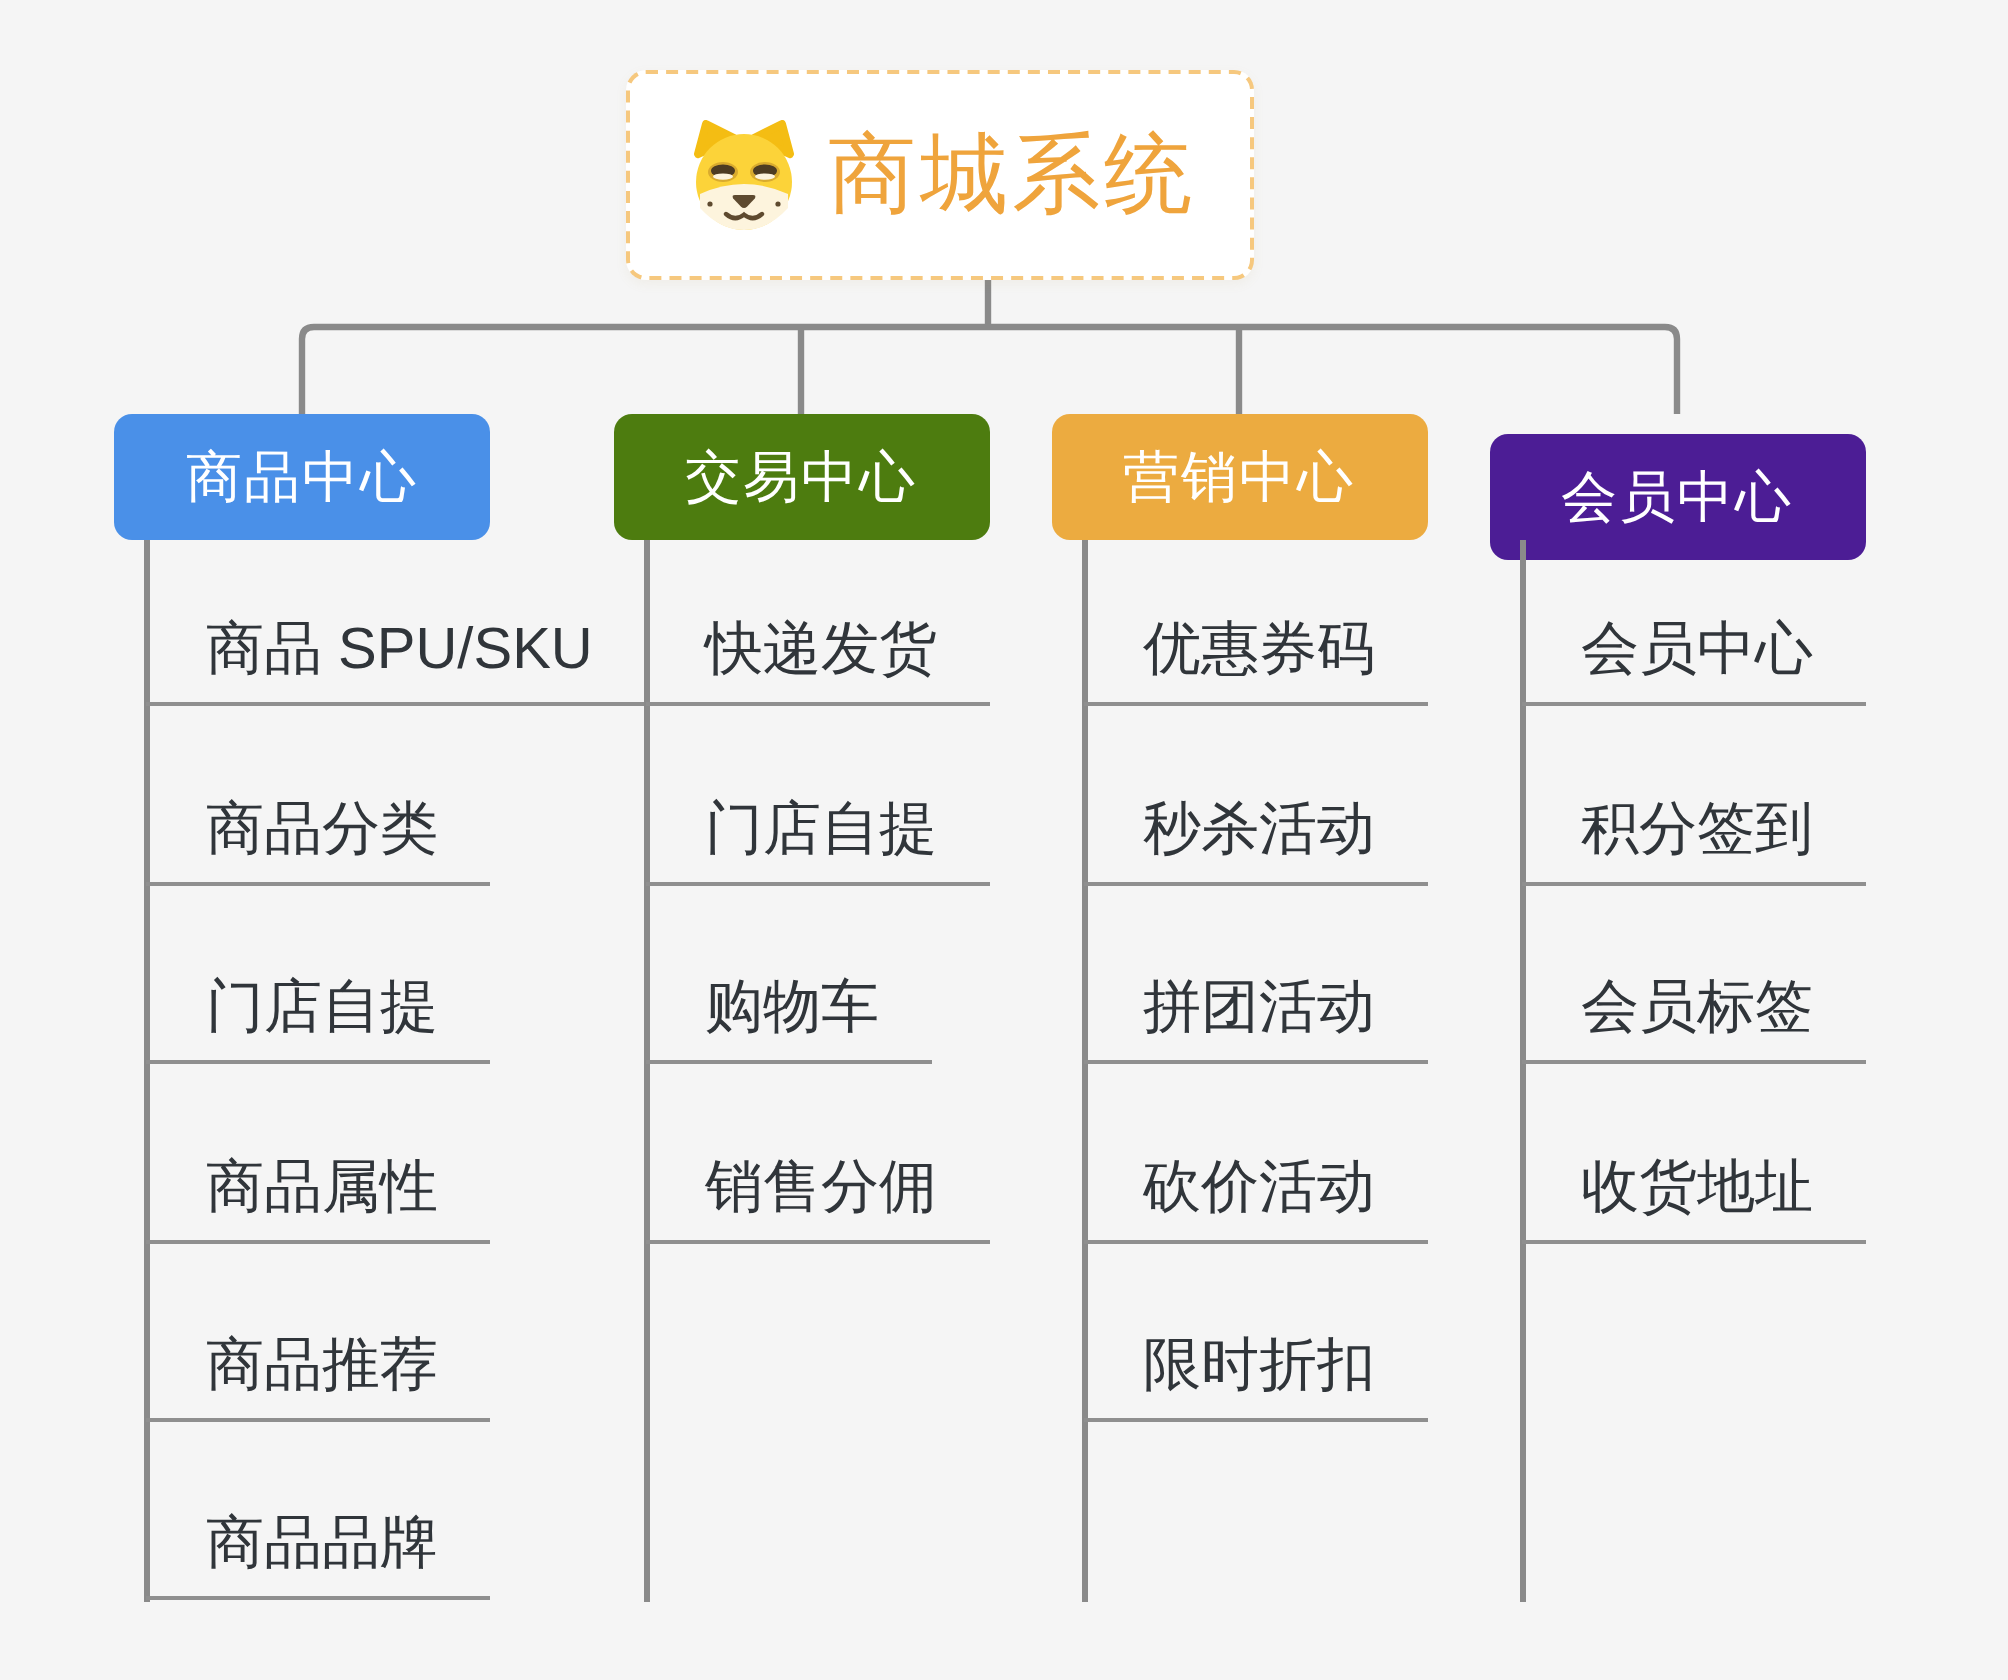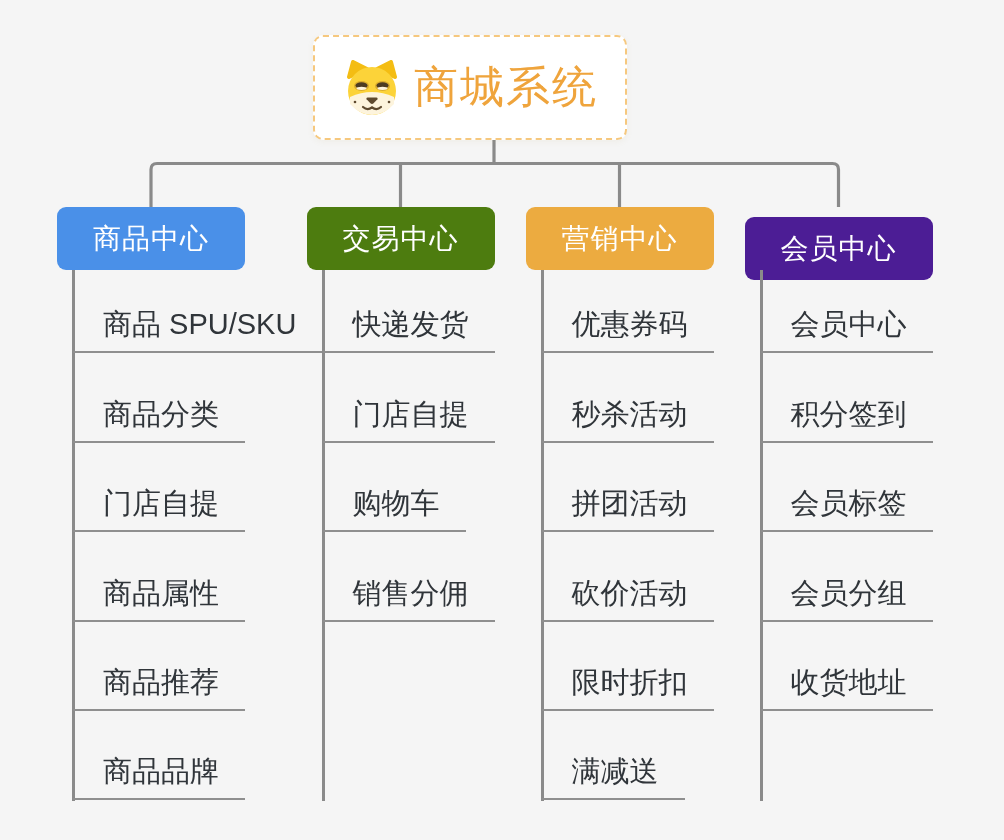--- a/index.html
+++ b/index.html
@@ -178,40 +178,34 @@
         </li>
         <li>
           <span class="child-label">拼团活动</span>
         </li>
         <li>
           <span class="child-label">砍价活动</span>
         </li>
         <li>
           <span class="child-label">限时折扣</span>
         </li>
-        <li>
-          <span class="child-label">满减送</span>
-        </li>
       </ul>
     </div>
 
     <div class="branch" style="left: 744.5px;">
       <div class="branch-header" style="background: #4c1d95; margin-top: 10px;">会员中心</div>
       <div class="trunk"></div>
       <ul class="children">
         <li>
           <span class="child-label">会员中心</span>
         </li>
         <li>
           <span class="child-label">积分签到</span>
         </li>
         <li>
           <span class="child-label">会员标签</span>
         </li>
         <li>
-          <span class="child-label">会员分组</span>
-        </li>
-        <li>
           <span class="child-label">收货地址</span>
         </li>
       </ul>
     </div>
   </div>
 
 </body></html>

